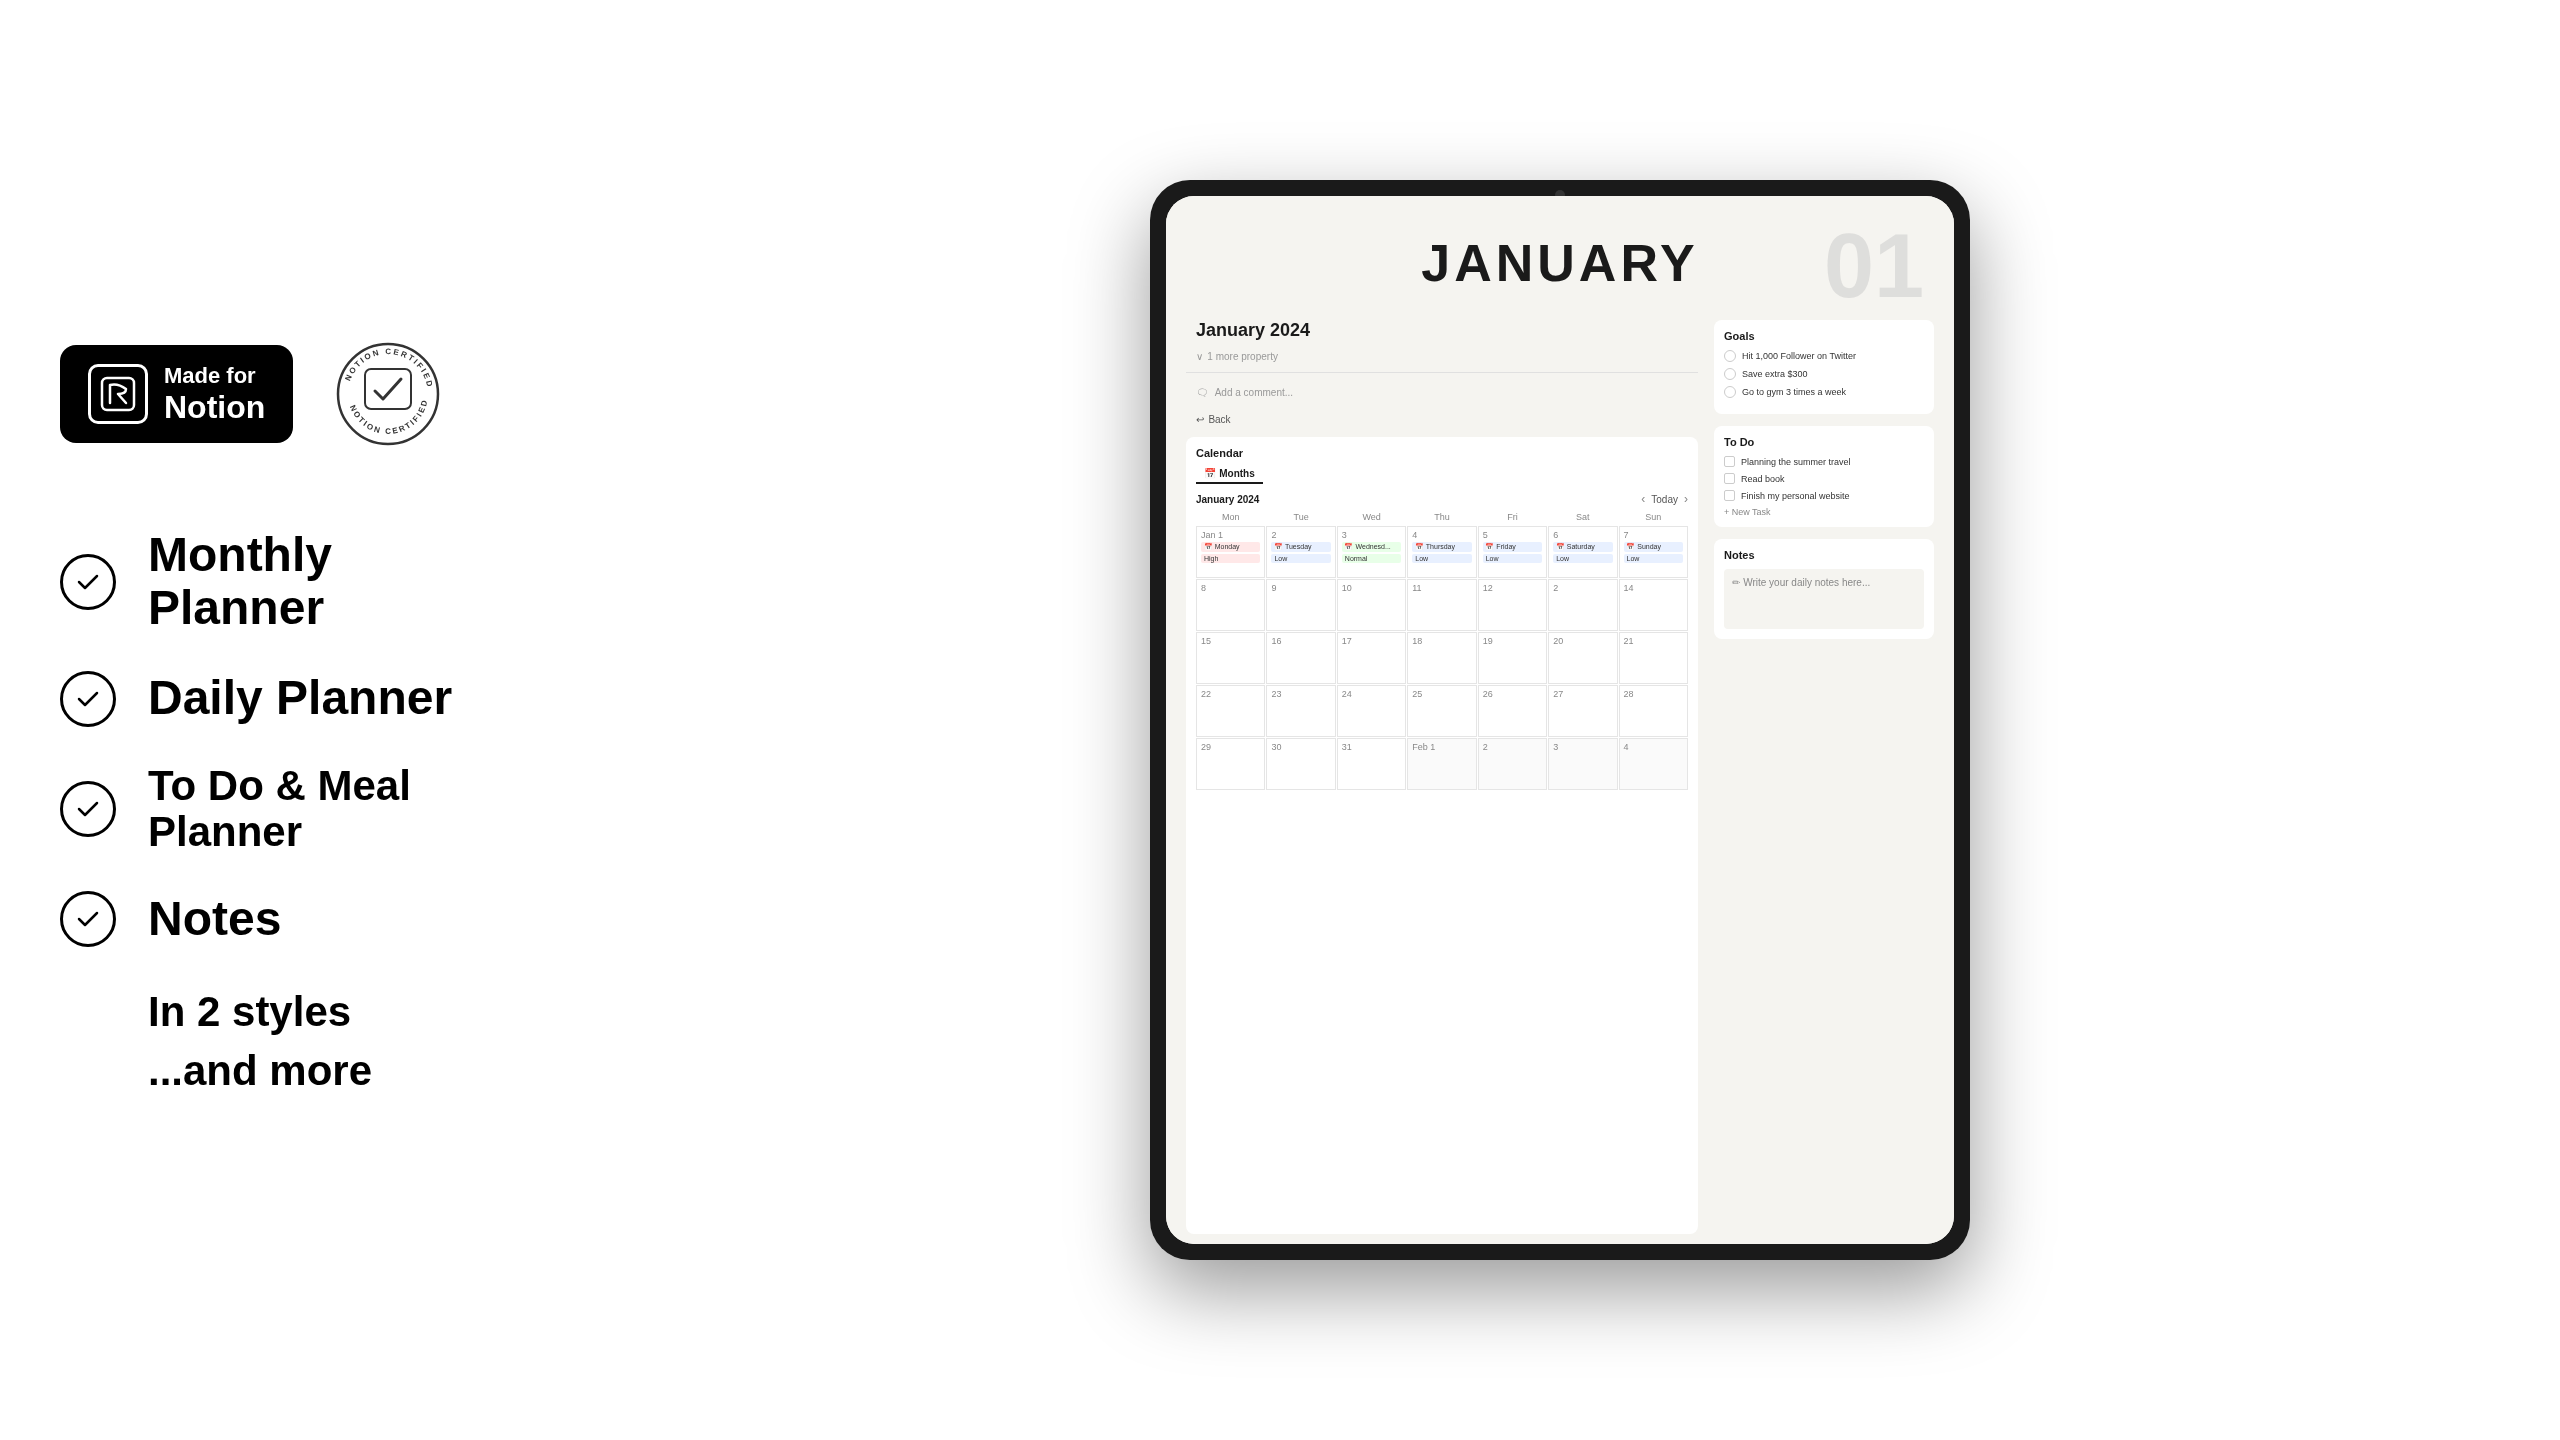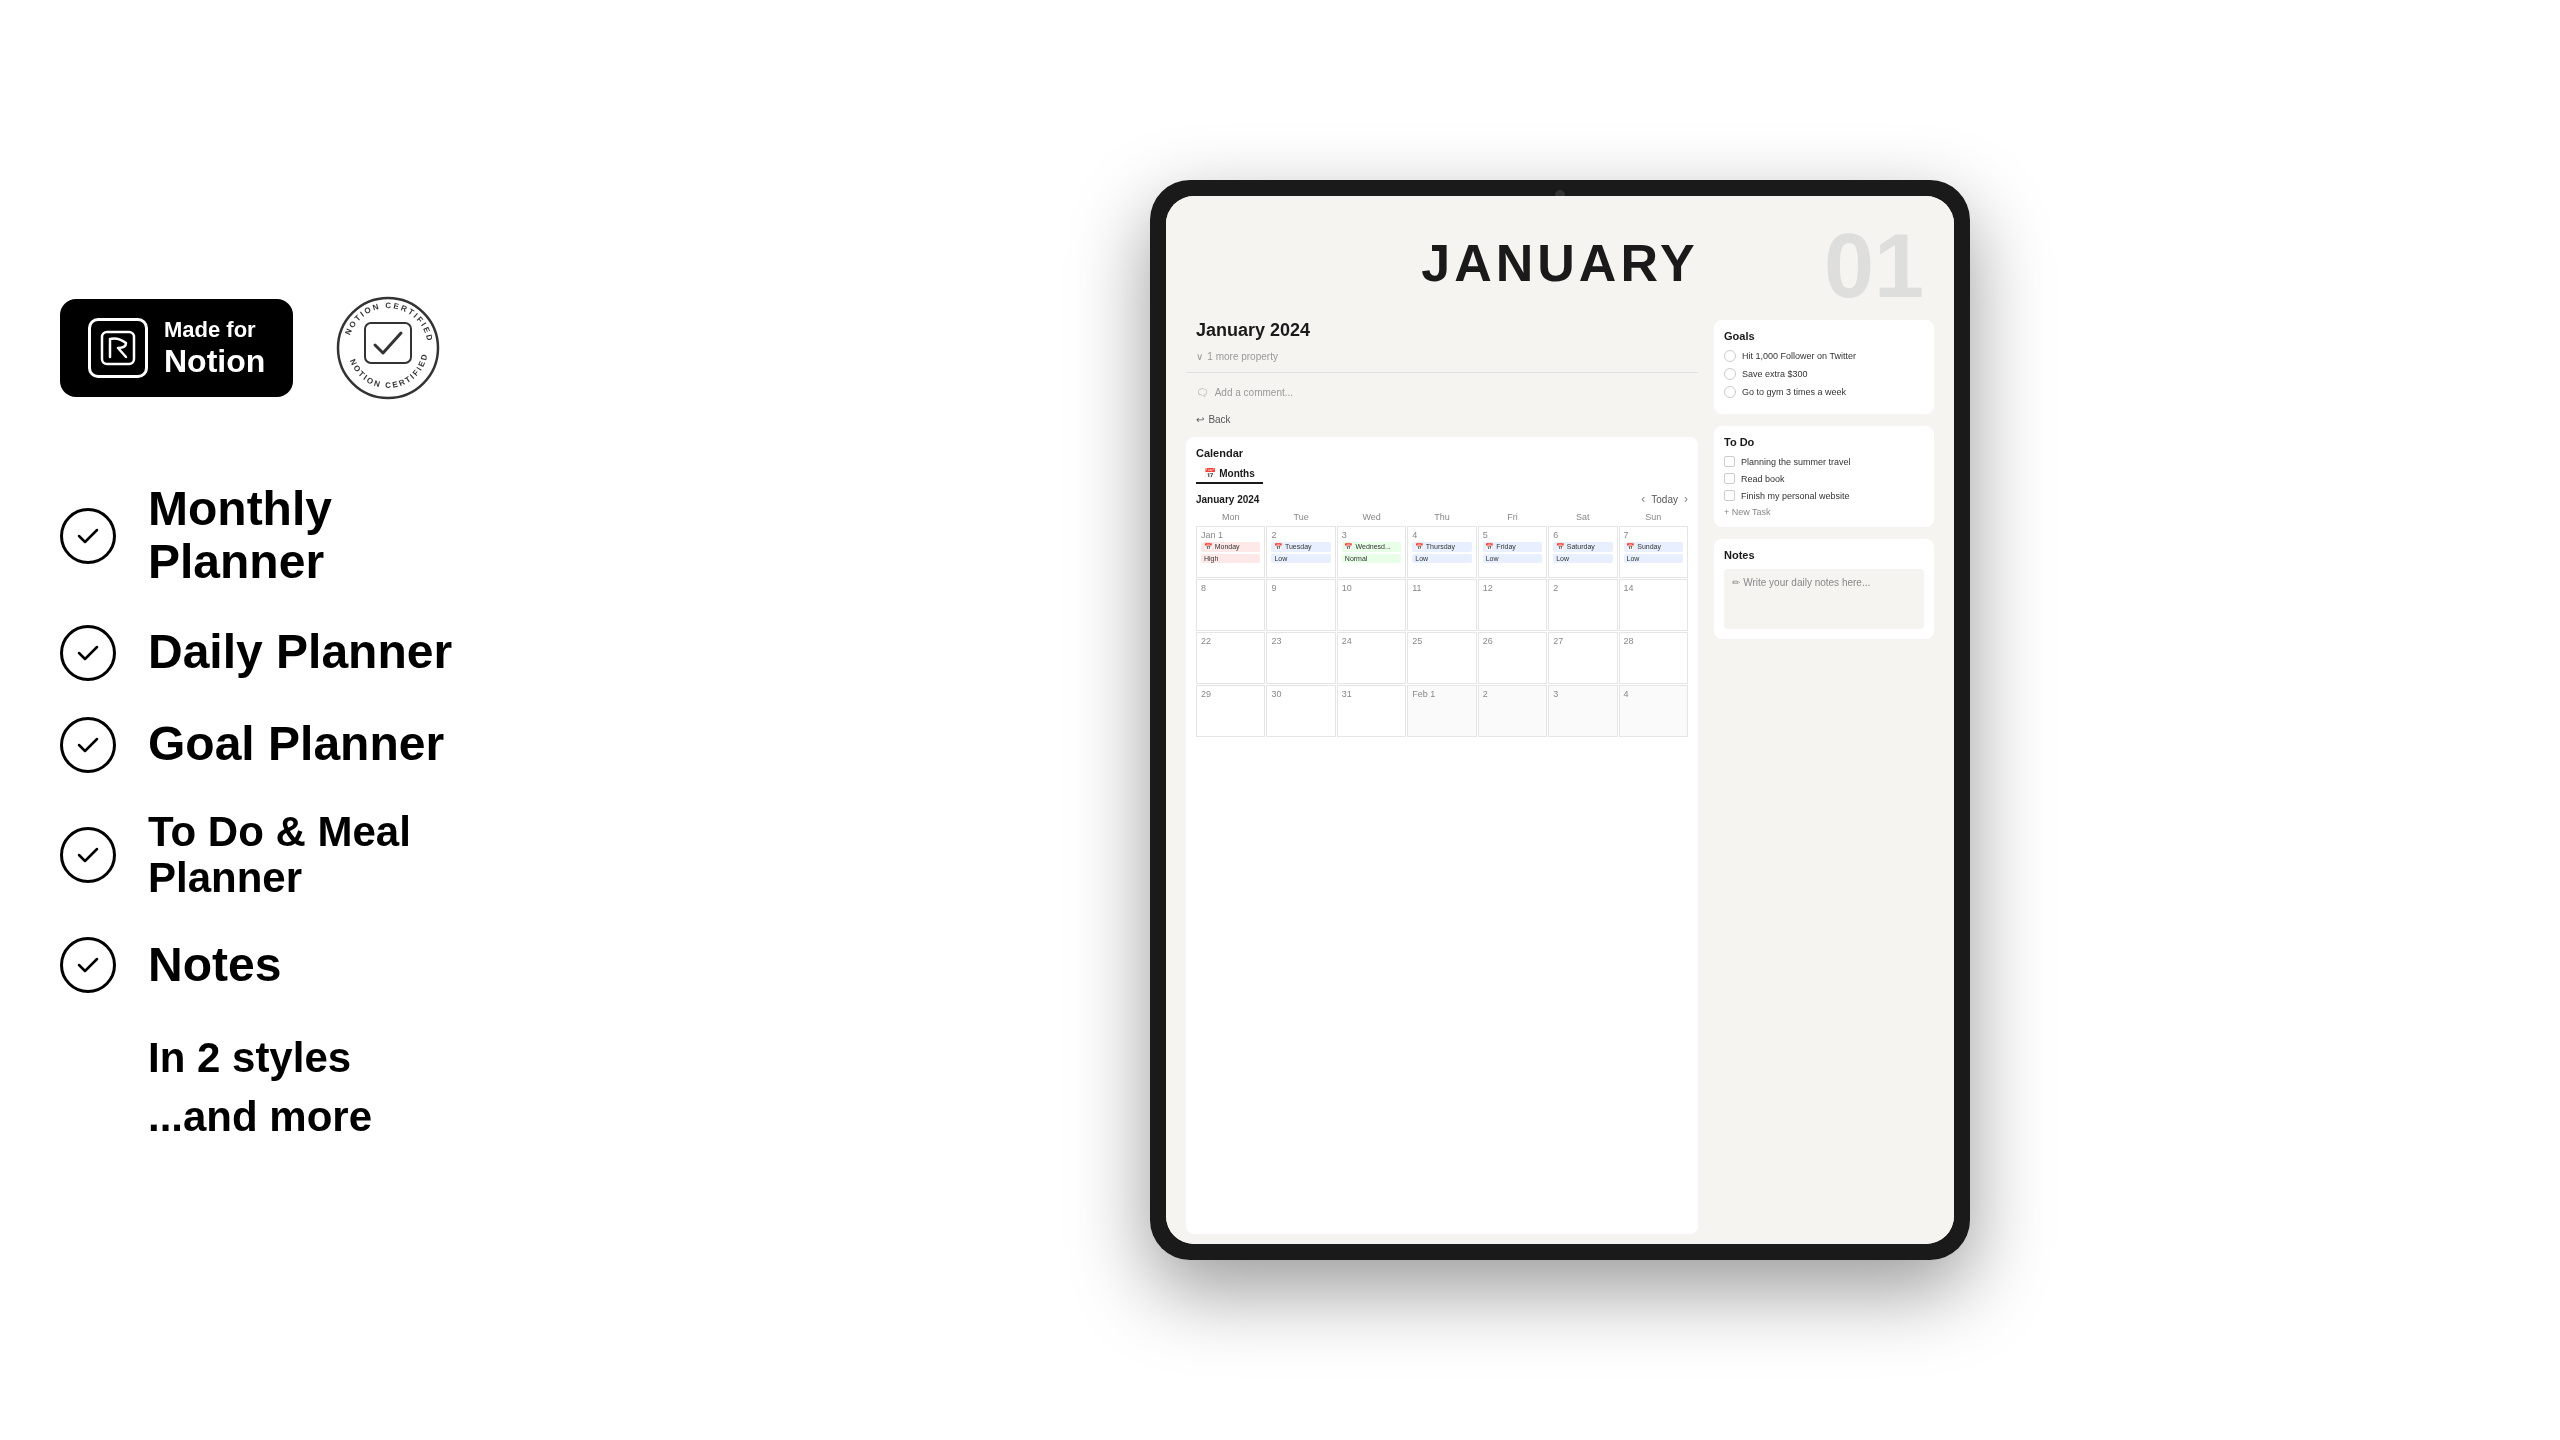--- a/index.html
+++ b/index.html
@@ -518,28 +518,20 @@
 
     <div class="feature-item">
       <div class="check-circle">
         <svg viewBox="0 0 28 28" fill="none" stroke="#000" stroke-width="2.5" stroke-linecap="round" stroke-linejoin="round">
           <polyline points="5,14 11,20 23,8"></polyline>
         </svg>
       </div>
       <span class="feature-text">Daily Planner</span>
     </div>
 
-    <div class="feature-item">
-      <div class="check-circle">
-        <svg viewBox="0 0 28 28" fill="none" stroke="#000" stroke-width="2.5" stroke-linecap="round" stroke-linejoin="round">
-          <polyline points="5,14 11,20 23,8"></polyline>
-        </svg>
-      </div>
-      <span class="feature-text">Goal Planner</span>
-    </div>
 
     <div class="feature-item">
       <div class="check-circle">
         <svg viewBox="0 0 28 28" fill="none" stroke="#000" stroke-width="2.5" stroke-linecap="round" stroke-linejoin="round">
           <polyline points="5,14 11,20 23,8"></polyline>
         </svg>
       </div>
       <span class="feature-text smaller">To Do &amp; Meal Planner</span>
     </div>
 
@@ -678,20 +670,43 @@
                       </div>
                       <div class="cal-cell">
                         <div class="cal-cell-date">2</div>
                       </div>
                       <div class="cal-cell">
                         <div class="cal-cell-date">14</div>
                       </div>
                     </div>
                     <div class="cal-week">
                       <div class="cal-cell">
+                        <div class="cal-cell-date">15</div>
+                      </div>
+                      <div class="cal-cell">
+                        <div class="cal-cell-date">16</div>
+                      </div>
+                      <div class="cal-cell">
+                        <div class="cal-cell-date">17</div>
+                      </div>
+                      <div class="cal-cell">
+                        <div class="cal-cell-date">18</div>
+                      </div>
+                      <div class="cal-cell">
+                        <div class="cal-cell-date">19</div>
+                      </div>
+                      <div class="cal-cell">
+                        <div class="cal-cell-date">20</div>
+                      </div>
+                      <div class="cal-cell">
+                        <div class="cal-cell-date">21</div>
+                      </div>
+                    </div>
+                    <div class="cal-week">
+                      <div class="cal-cell">
                         <div class="cal-cell-date">22</div>
                       </div>
                       <div class="cal-cell">
                         <div class="cal-cell-date">23</div>
                       </div>
                       <div class="cal-cell">
                         <div class="cal-cell-date">24</div>
                       </div>
                       <div class="cal-cell">
                         <div class="cal-cell-date">25</div>

